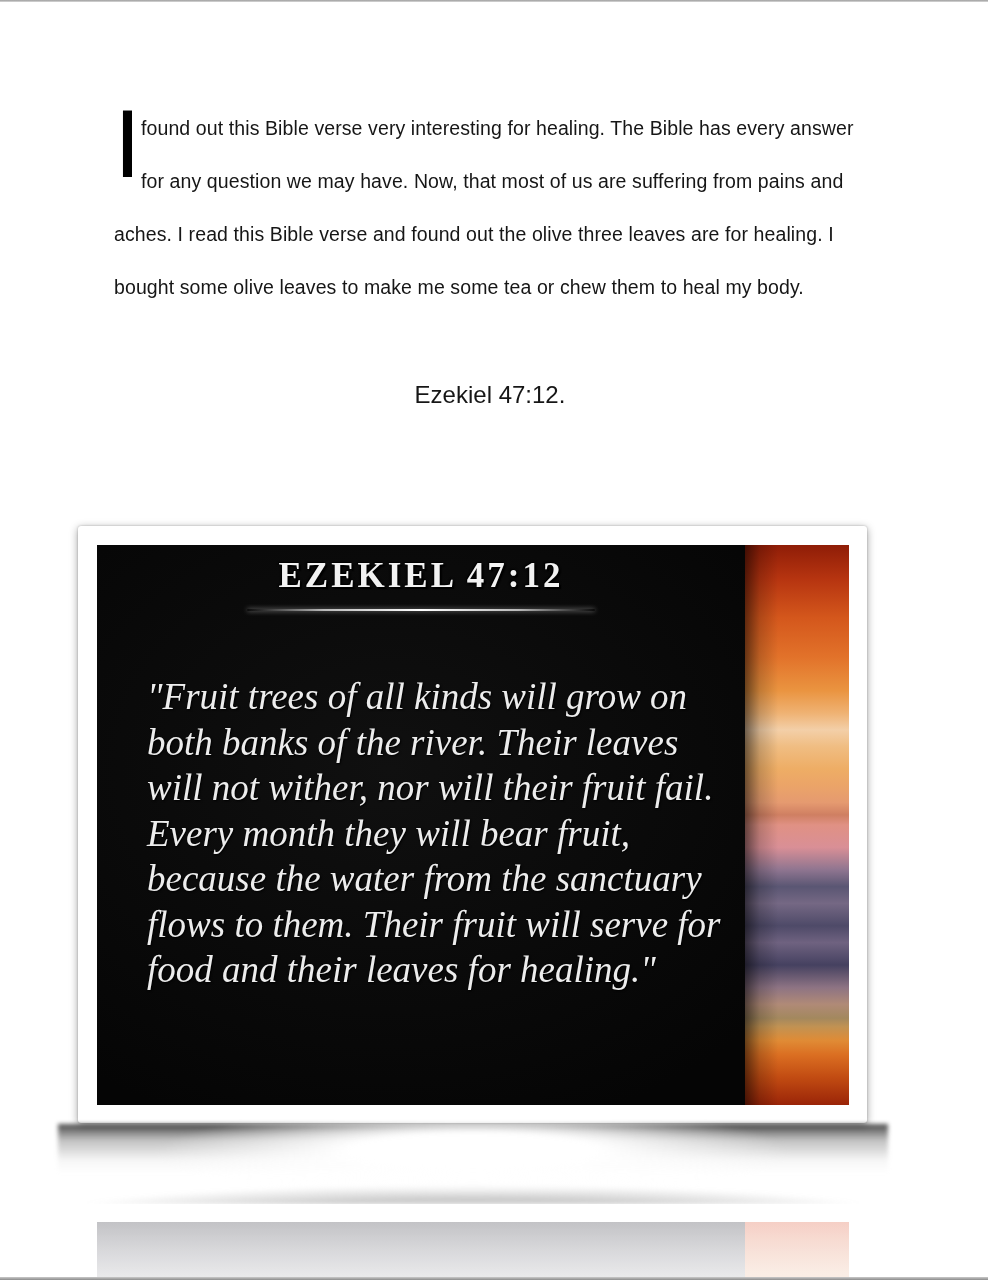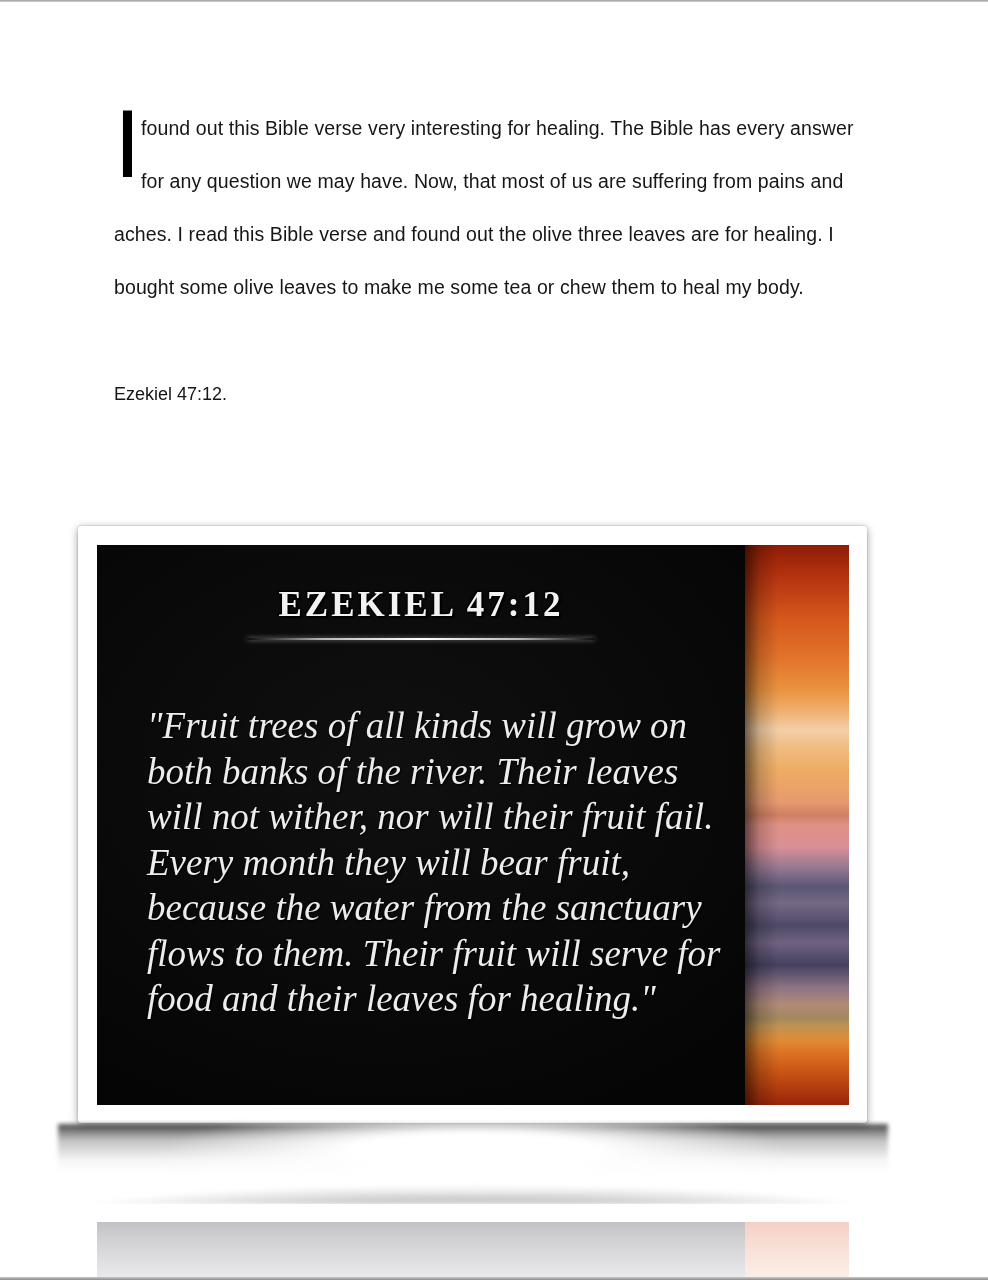--- a/index.html
+++ b/index.html
@@ -20,36 +20,36 @@
   .intro{
     margin:0;font-size:19.5px;line-height:53px;letter-spacing:.1px;
   }
   .dropcap{
     float:left;
     font-size:97px;line-height:84px;height:100px;width:13px;
     padding-right:14px;overflow:visible;
     color:#000;
   }
   .verse-ref{
-    margin:54px 0 0 0;font-size:18px;line-height:53px;
+    margin:54px 0 0 0;font-size:24px;line-height:53px;text-align:center;
   }
   
   .card{
     position:absolute;left:78px;top:526px;width:789px;height:597px;
     background:#ffffff;border-radius:3px;
     box-shadow:0 2px 9px rgba(0,0,0,.38), 0 0 2px rgba(0,0,0,.25);
     padding:19px 18px 18px 19px;box-sizing:border-box;
   }
   .card-inner{
     width:100%;height:100%;display:flex;background:#070707;overflow:hidden;
   }
   .card-text-col{
     flex:1 1 auto;position:relative;
     background:radial-gradient(ellipse 90% 80% at 45% 40%, #101010 0%, #050505 85%);
-    padding-top:40px;box-sizing:border-box;
+    padding-top:11px;box-sizing:border-box;
   }
   .card-title{
     margin:0;text-align:center;
     font-family:"Liberation Serif",serif;font-weight:bold;
     font-size:35px;letter-spacing:3px;color:#f2f2f2;
     text-shadow:2px 2px 1px #000, -1px -1px 1px #000, 0 0 3px rgba(0,0,0,.9);
   }
   .card-divider{
     width:348px;height:2px;margin:13px auto 0 auto;border-radius:2px;
     background:linear-gradient(90deg, rgba(255,255,255,0) 0%, #b9b9b9 22%, #ffffff 50%, #b9b9b9 78%, rgba(255,255,255,0) 100%);

